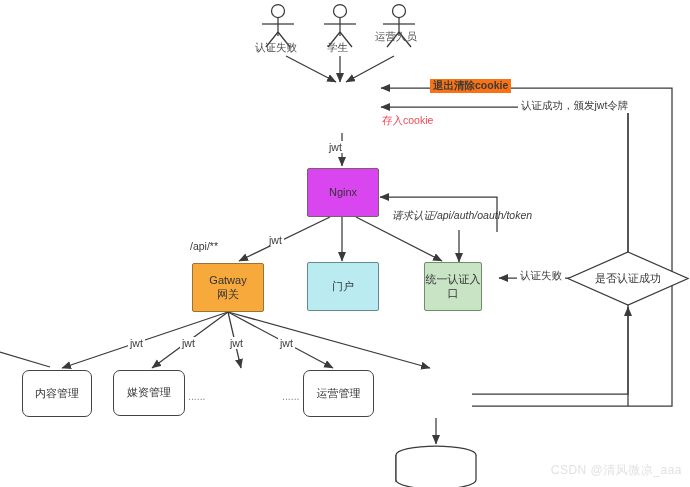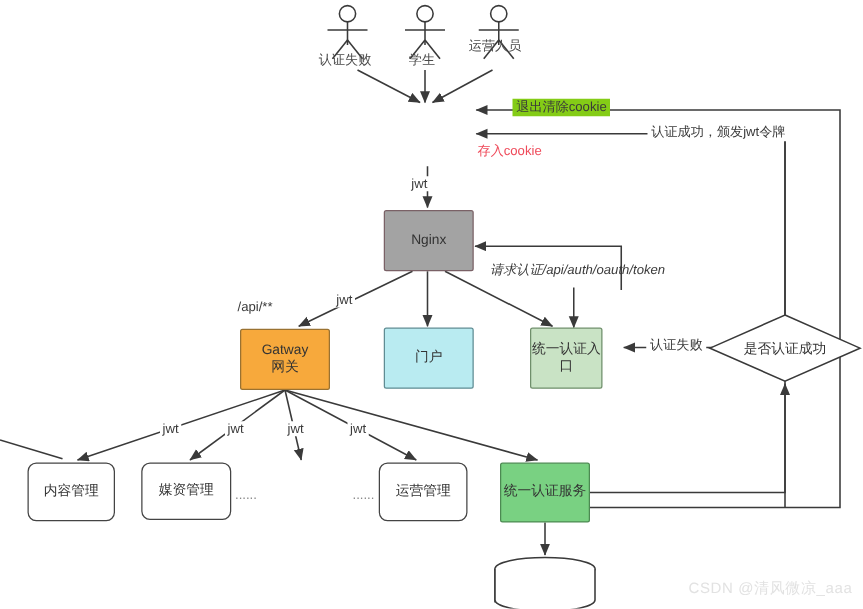--- a/index.html
+++ b/index.html
@@ -7,21 +7,21 @@
        font-family:"Liberation Sans","DejaVu Sans",sans-serif;}
   #stage{position:relative;width:690px;height:487px;background:#fff;}
   svg#wires{position:absolute;left:0;top:0;width:690px;height:487px;}
 
   .node{position:absolute;box-sizing:border-box;display:flex;
         align-items:center;justify-content:center;text-align:center;
         border:1.4px solid #444;color:#333;line-height:1.25;}
   .node .lines{display:block;}
   .rect{border-radius:2px;background:#fff;font-size:11px;}
   .rrect{border-radius:7px;background:#fff;font-size:11px;}
-  .pink{background:#a3a3a3;border-color:#7a6166;}
+  .pink{background:#d946ef;border-color:#7a6166;}
   .orange{background:#f7a93c;border-color:#9a7231;}
   .cyan{background:#b9ebf1;border-color:#5f8c93;}
   .green{background:#c9e3c5;border-color:#6f8f6b;}
   .green2{background:#79d182;border-color:#4c8a52;}
 
   .diamond{position:absolute;}
   .dlabel{position:absolute;font-size:11px;color:#333;
           display:flex;align-items:center;justify-content:center;
           width:100%;height:100%;left:0;top:0;}
 
@@ -155,29 +155,26 @@
     <span>内容管理</span>
   </div>
   <div class="node rrect" style="left:113px;top:370px;width:72px;height:46px;">
     <span>媒资管理</span>
   </div>
   <div class="lbl" style="left:188px;top:390px;color:#888;">......</div>
   <div class="lbl" style="left:282px;top:390px;color:#888;">......</div>
   <div class="node rrect" style="left:303px;top:370px;width:71px;height:47px;">
     <span>运营管理</span>
   </div>
-  <div class="node rect green2" style="left:400px;top:370px;width:72px;height:48px;">
-    <span>统一认证服务</span>
-  </div>
 
   <div class="cyl" style="left:396px;top:446px;width:96px;height:41px;margin-top:41px;">
     <span class="txt">数据库</span>
   </div>
 
-  <div class="lbl" style="left:410px;top:79px;background:#84cc16;padding:0 3px;">退出清除cookie</div>
+  <div class="lbl" style="left:430px;top:79px;background:#f97316;padding:0 3px;font-weight:bold;">退出清除cookie</div>
 
   <div class="lbl" style="left:518px;top:99px;background:#fff;padding:0 3px;">认证成功，颁发jwt令牌</div>
 
   <div class="lbl red" style="left:382px;top:114px;text-align:center;">存入cookie</div>
 
   <div class="lbl" style="left:327px;top:141px;background:#fff;padding:0 2px;">jwt</div>
 
   <div class="lbl" style="left:392px;top:209px;font-style:italic;">请求认证/api/auth/oauth/token</div>
 
   <div class="lbl" style="left:190px;top:240px;">/api/**</div>

